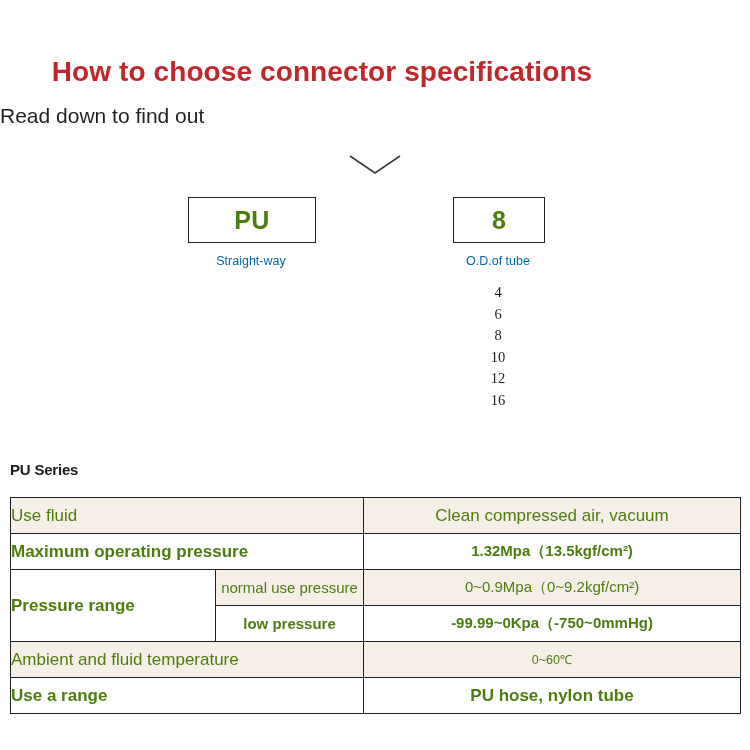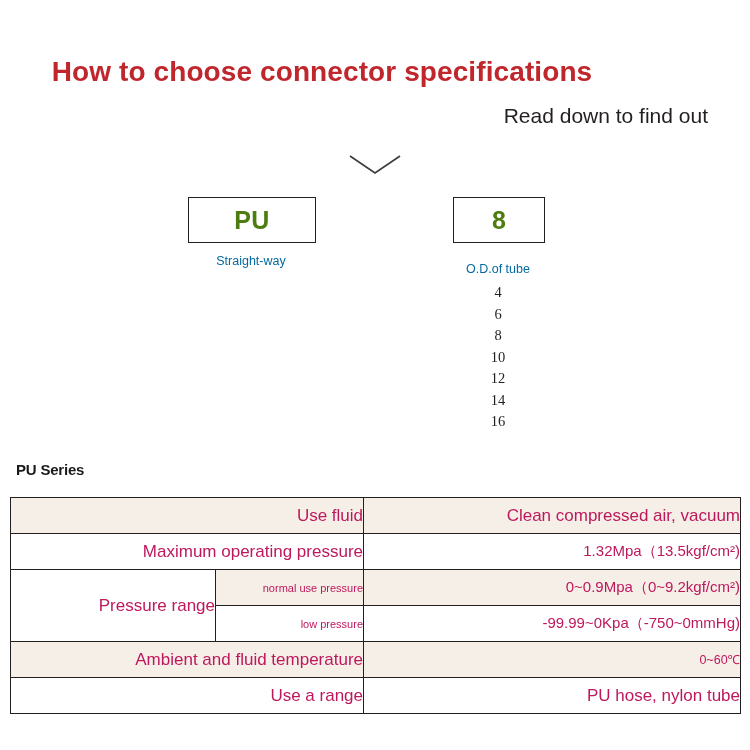--- a/index.html
+++ b/index.html
@@ -26,21 +26,21 @@
     font-size: 28px;
     font-weight: 700;
     color: #c0272d;
     letter-spacing: 0.1px;
   }
   .subhead {
     position: absolute;
     left: 0;
     top: 104px;
     width: 708px;
-    text-align: right;
+    text-align: left;
     font-size: 21px;
     font-weight: 400;
     color: #231f20;
   }
 
   
   .chevron {
     position: absolute;
     left: 347px;
     top: 152px;
@@ -80,21 +80,21 @@
     font-size: 12.5px;
     color: #0369a1;
   }
   #cap-pu {
     left: 188px;
     top: 254px;
     width: 126px;
   }
   #cap-size {
     left: 443px;
-    top: 262px;
+    top: 254px;
     width: 110px;
   }
 
   
   .size-list {
     position: absolute;
     left: 443px;
     top: 282px;
     width: 110px;
     text-align: center;
@@ -102,70 +102,69 @@
     font-size: 14.5px;
     color: #231f20;
   }
   .size-list div {
     line-height: 21.5px;
   }
 
   
   .series-title {
     position: absolute;
-    left: 16px;
+    left: 10px;
     top: 461px;
     font-size: 15px;
     font-weight: 700;
     color: #1a1a1a;
     letter-spacing: -0.2px;
   }
 
   
   .spec-table {
     position: absolute;
     left: 10px;
     top: 497px;
     width: 730px;
     border-collapse: collapse;
     table-layout: fixed;
   }
   .spec-table td {
     border: 1.3px solid #231f20;
     padding: 0;
     height: 35px;
-    color: #be185d;
+    color: #4d7c0f;
     vertical-align: middle;
-    text-align: right;
   }
   .lbl {
     padding-left: 10px;
     font-size: 17px;
     text-align: left;
   }
   .sub-lbl {
-    font-size: 11px;
+    font-size: 15px;
     text-align: center;
     color: #3a3a3a;
   }
   .val {
     text-align: center;
     font-size: 17px;
   }
   .val-num {
     text-align: center;
     font-size: 15px;
     margin-top: 18px;
   }
   .val-small {
     text-align: center;
     font-size: 12.5px;
   }
   .tint { background: #f6efe7; }
-  .plain { background: #ffffff; }
+  .plain { background: #ffffff; font-weight: bold; }
 </style>
 </head>
 <body>
 
 <div class="headline">How to choose connector specifications</div>
 <div class="subhead">Read down to find out</div>
 
 <svg class="chevron" viewBox="0 0 56 26">
   <polyline points="3,4 28,21 53,4" fill="none" stroke="#3b3b3b" stroke-width="1.6"></polyline>
 </svg>
@@ -175,21 +174,20 @@
 
 <div class="code-box" id="box-size">8</div>
 <div class="box-caption" id="cap-size">O.D.of tube</div>
 
 <div class="size-list">
   <div>4</div>
   <div>6</div>
   <div>8</div>
   <div>10</div>
   <div>12</div>
-  <div>14</div>
   <div>16</div>
 </div>
 
 <div class="series-title">PU Series</div>
 
 <table class="spec-table">
   <colgroup>
     <col style="width:205px">
     <col style="width:148px">
     <col style="width:377px">

